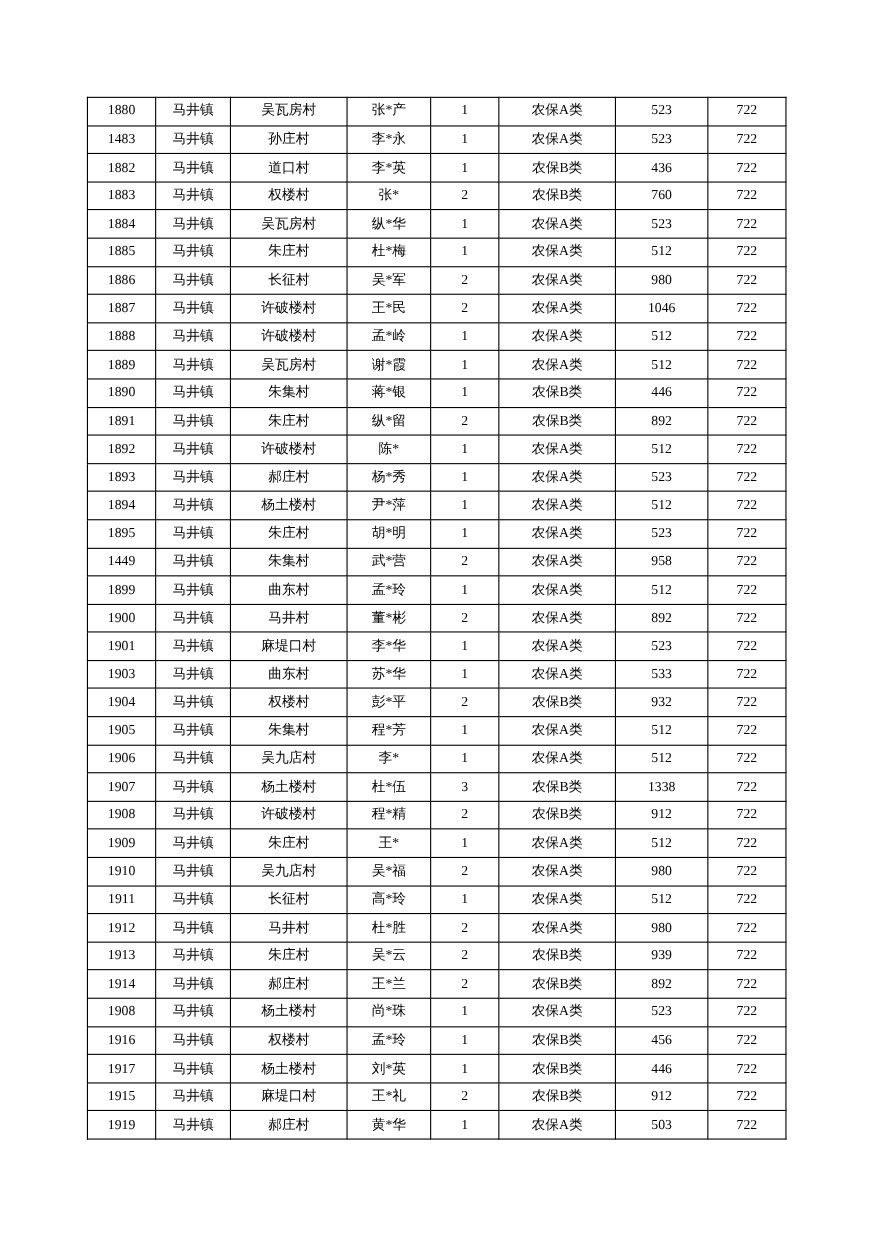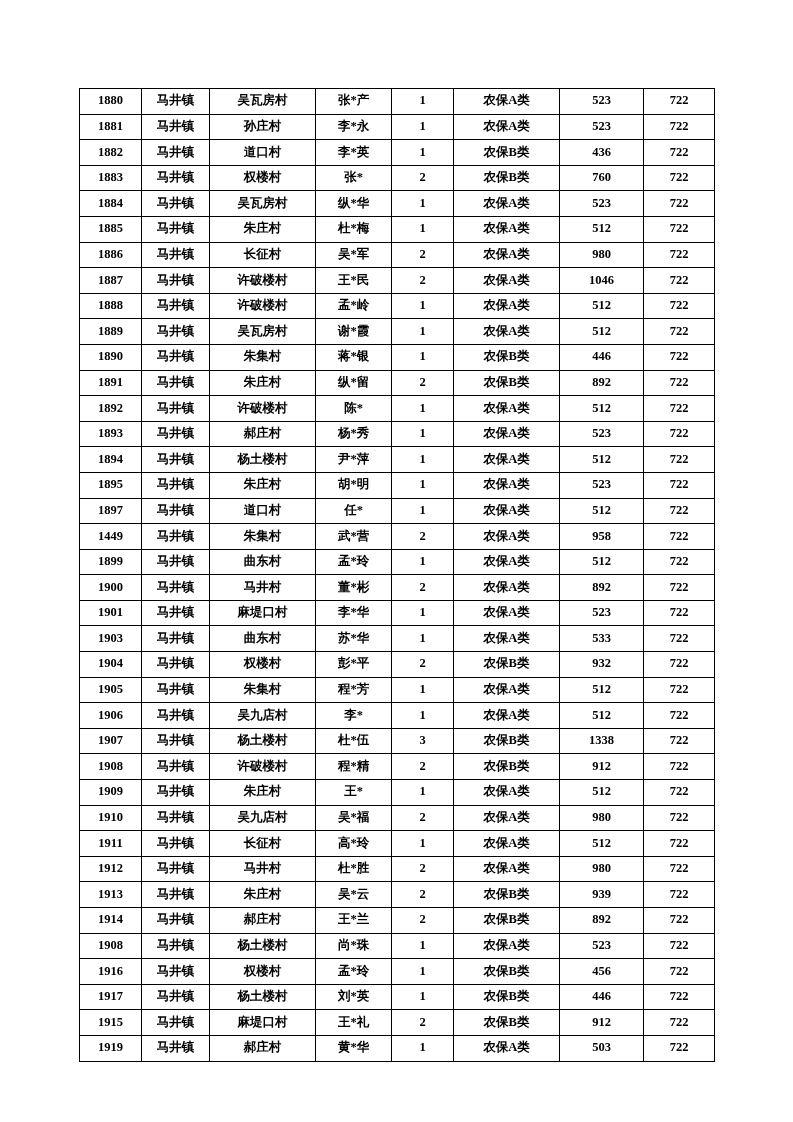--- a/index.html
+++ b/index.html
@@ -17,21 +17,20 @@
     position: relative;
     width: 793px;
     height: 1122px;
     box-sizing: border-box;
     padding: 88px 79px 0 79px;
   }
   table.data-table {
     border-collapse: collapse;
     width: 635px;
     table-layout: fixed;
-    font-weight: bold;
   }
   table.data-table td {
     border: 1px solid #000000;
     height: 24.6px;
     text-align: center;
     vertical-align: middle;
     font-size: 12.5px;
     line-height: 1.1;
     padding: 0 2px;
     font-family: "Liberation Serif", "DejaVu Serif", serif;
@@ -68,21 +67,21 @@
           <td>1880</td>
           <td>马井镇</td>
           <td>吴瓦房村</td>
           <td>张*产</td>
           <td>1</td>
           <td>农保A类</td>
           <td>523</td>
           <td>722</td>
         </tr>
         <tr>
-          <td>1881</td>
+          <td>1483</td>
           <td>马井镇</td>
           <td>孙庄村</td>
           <td>李*永</td>
           <td>1</td>
           <td>农保A类</td>
           <td>523</td>
           <td>722</td>
         </tr>
         <tr>
           <td>1882</td>
@@ -215,30 +214,20 @@
           <td>722</td>
         </tr>
         <tr>
           <td>1895</td>
           <td>马井镇</td>
           <td>朱庄村</td>
           <td>胡*明</td>
           <td>1</td>
           <td>农保A类</td>
           <td>523</td>
-          <td>722</td>
-        </tr>
-        <tr>
-          <td>1897</td>
-          <td>马井镇</td>
-          <td>道口村</td>
-          <td>任*</td>
-          <td>1</td>
-          <td>农保A类</td>
-          <td>512</td>
           <td>722</td>
         </tr>
         <tr>
           <td>1449</td>
           <td>马井镇</td>
           <td>朱集村</td>
           <td>武*营</td>
           <td>2</td>
           <td>农保A类</td>
           <td>958</td>

